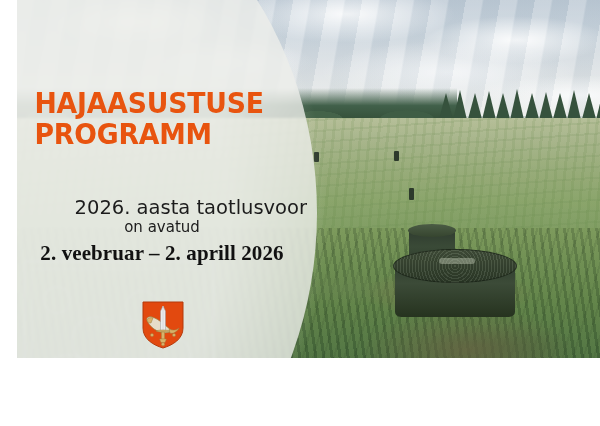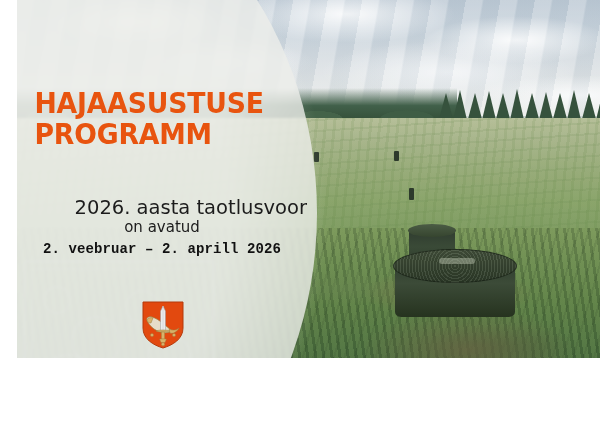--- a/index.html
+++ b/index.html
@@ -180,23 +180,23 @@
   .sub2{
     position:absolute;top:218px;left:0;width:290px;
     text-align:center;
     font-family:"DejaVu Sans",sans-serif;
     font-size:15px;
     color:#1c1c1c;
   }
   .dates{
     position:absolute;top:241px;left:0;width:290px;
     text-align:center;
-    font-family:Liberation Mono, monospace;
+    font-family:Liberation Serif, serif;
     font-weight:bold;
-    font-size:14px;
+    font-size:21px;
     color:#111;
     letter-spacing:.1px;
   }
 
   
   .crest{position:absolute;left:125px;top:301px;width:42px;height:48px;}
 
   .wordmark{
     position:absolute;top:358px;left:0;width:290px;
     text-align:center;

